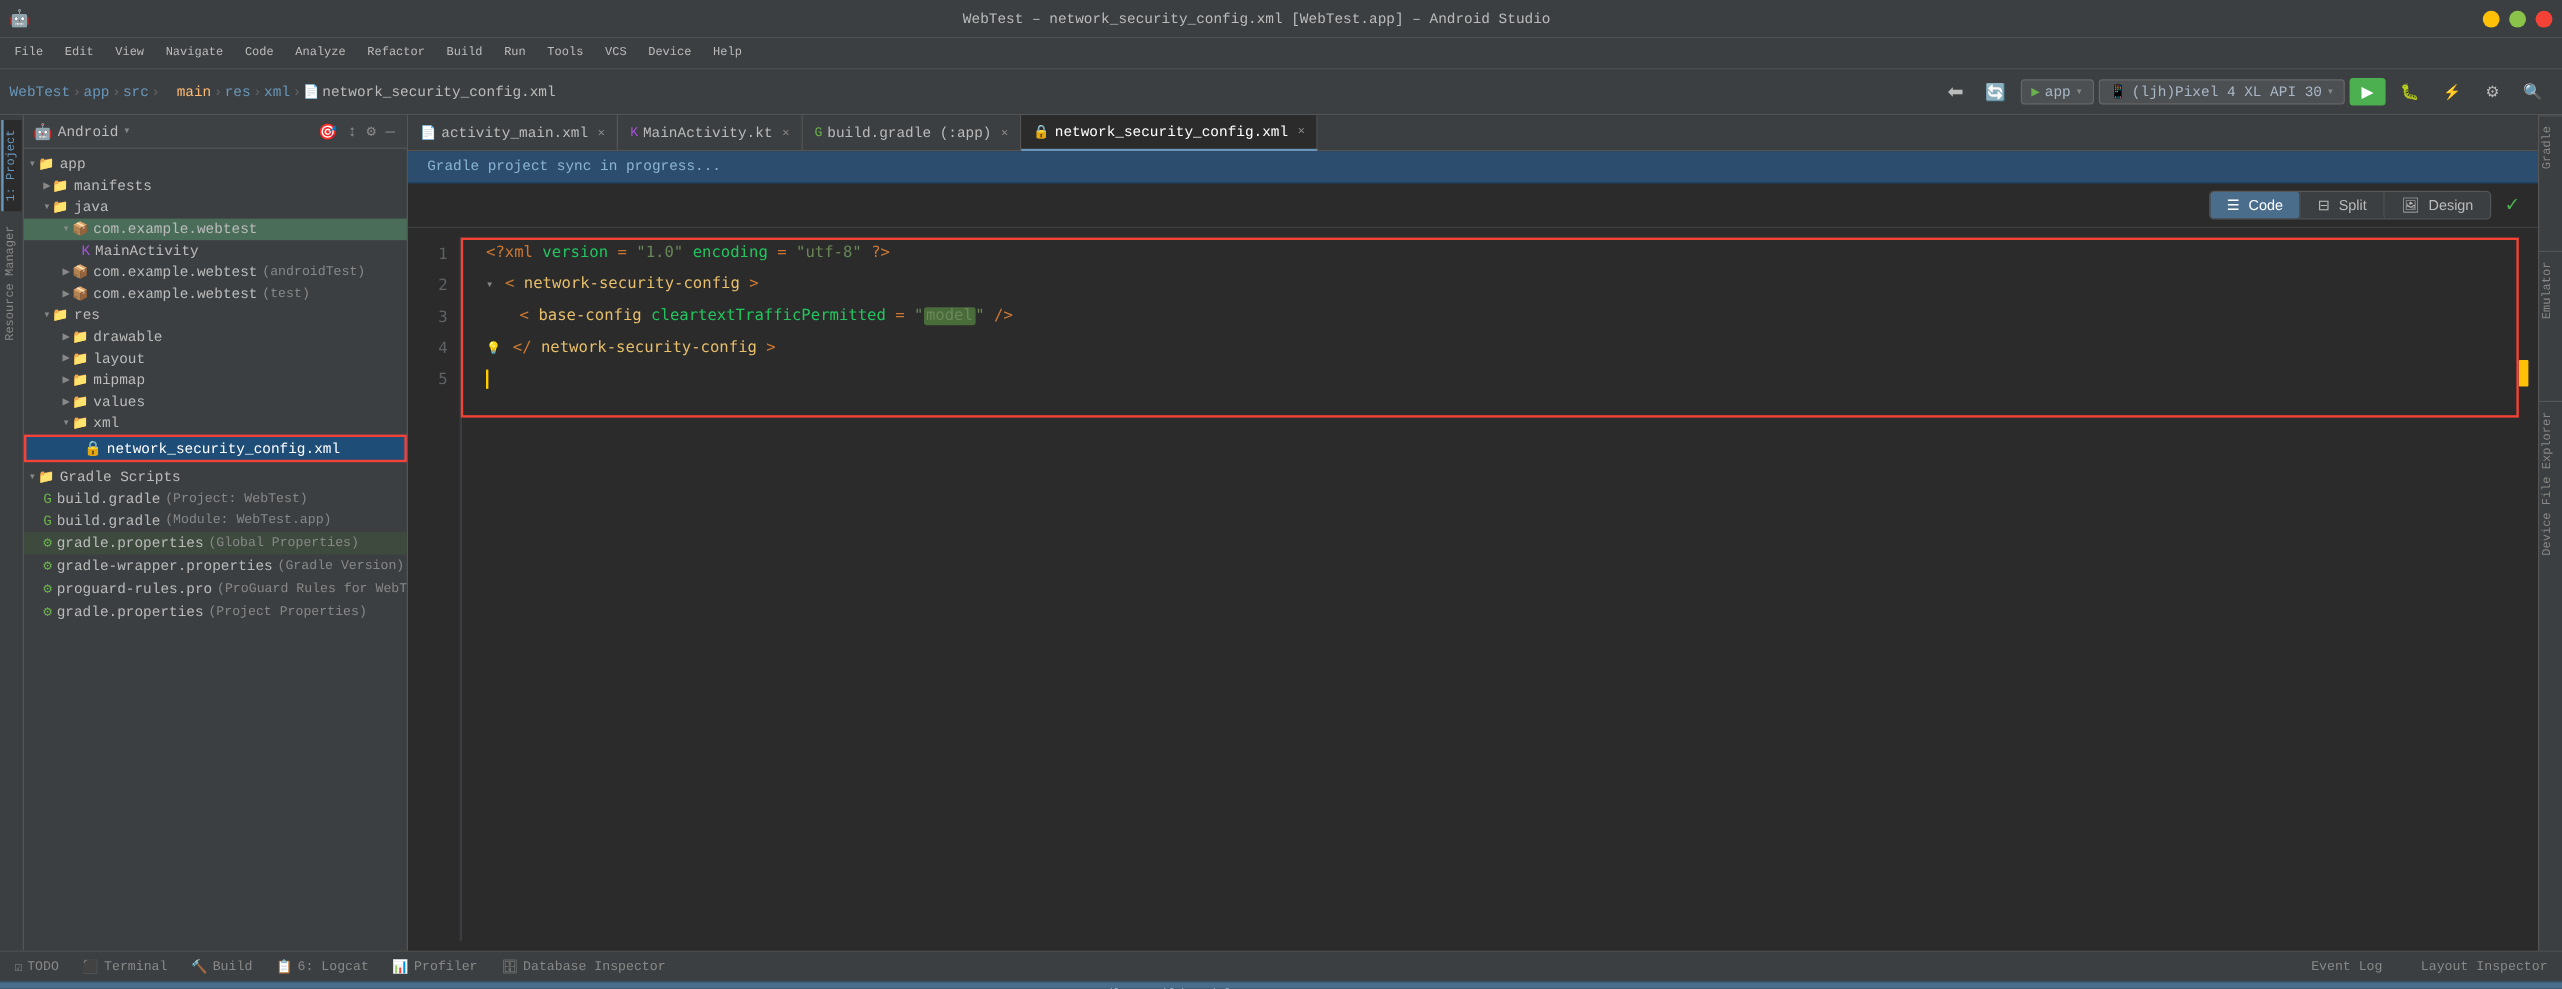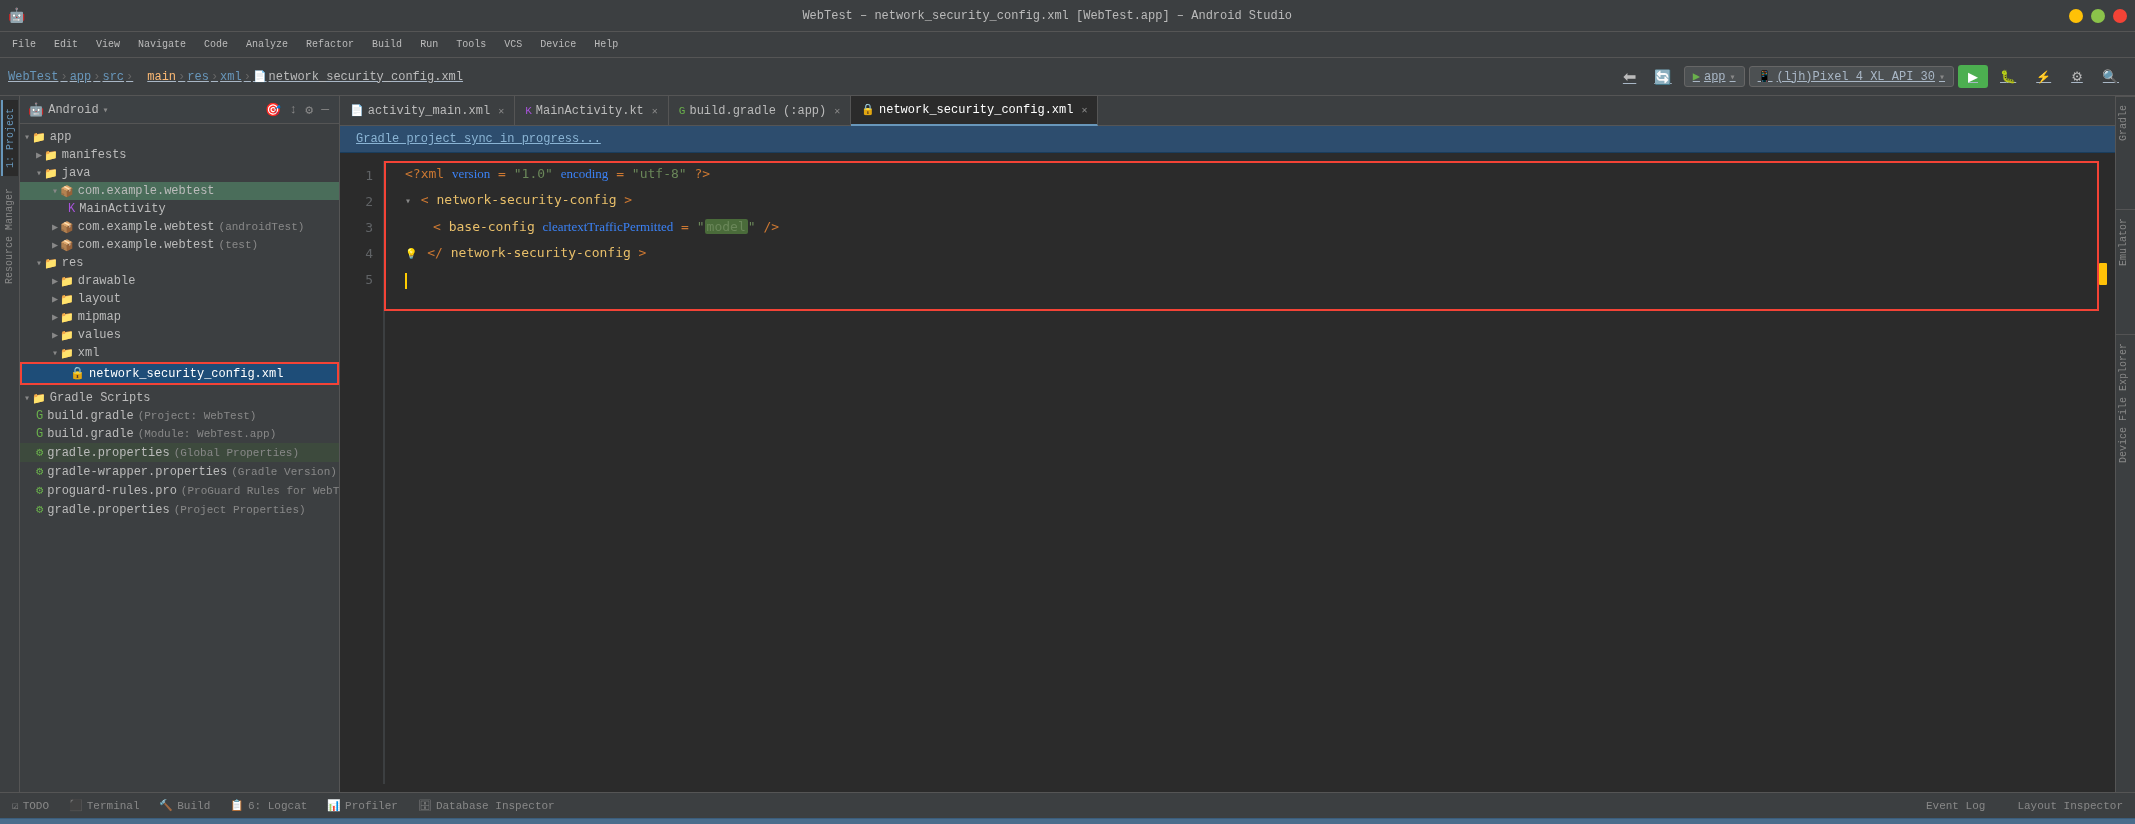--- a/index.html
+++ b/index.html
@@ -173,21 +173,20 @@
       margin-left: 4px;
     }
 
     
     #sync-notice {
       background: #2d4d6e;
       padding: 6px 16px;
       font-size: 12px;
       color: #8ab4d4;
       border-bottom: 1px solid #1a3d5c;
-      text-decoration: underline;
     }
     .view-btn {
       padding: 3px 10px;
       border-radius: 2px;
       cursor: pointer;
       font-size: 12px;
       color: #bbb;
       background: none;
       border: none;
     }
@@ -217,21 +216,21 @@
       flex: 1;
       padding-left: 8px;
       line-height: 24px;
       font-size: 13px;
       border-left: 1px solid #3c3f41;
     }
 
     
     .xml-bracket { color: #cc7832; }
     .xml-tag { color: #e8bf6a; }
-    .xml-attr { color: #3b82f6; font-family: Liberation Serif, serif; }
+    .xml-attr { color: #22c55e; }
     .xml-string { color: #6a8759; }
     .xml-pi { color: #cc7832; }
     .cursor { 
       display: inline-block;
       width: 2px;
       height: 16px;
       background: #ffcc00;
       vertical-align: middle;
       animation: blink 1s infinite;
     }
@@ -330,21 +329,21 @@
   <span class="menu-item">Analyze</span>
   <span class="menu-item">Refactor</span>
   <span class="menu-item">Build</span>
   <span class="menu-item">Run</span>
   <span class="menu-item">Tools</span>
   <span class="menu-item">VCS</span>
   <span class="menu-item">Device</span>
   <span class="menu-item">Help</span>
 </div>
 
-<div id="top-toolbar" style="height:38px; background:#3c3f41; border-bottom:1px solid #555; display:flex; align-items:center; padding:0 8px; gap:6px;text-decoration:underline;">
+<div id="top-toolbar" style="height:38px; background:#3c3f41; border-bottom:1px solid #555; display:flex; align-items:center; padding:0 8px; gap:6px;">
 
   <div style="display:flex; align-items:center; gap:2px; font-size:12px; color:#888; flex:1;">
     <span style="color:#6897bb; cursor:pointer;">WebTest</span>
     <span style="color:#666;">›</span>
     <span style="color:#6897bb; cursor:pointer;">app</span>
     <span style="color:#666;">›</span>
     <span style="color:#6897bb; cursor:pointer;">src</span>
     <span style="color:#666;">›</span>
     <span style="color:#fdba74; cursor:pointer;padding-left:12px;">main</span>
     <span style="color:#666;">›</span>
@@ -555,20 +554,38 @@
         <span style="color:#e8bf6a; font-size:11px;">🔒</span>
         <span>network_security_config.xml</span>
         <span class="tab-close">✕</span>
       </div>
     </div>
 
     <div id="sync-notice">
       <span>Gradle project sync in progress...</span>
     </div>
 
+    <div style="position:relative; background:#2b2b2b; padding:6px 16px; display:flex; justify-content:flex-end; gap:0; border-bottom:1px solid #3c3f41;">
+      <div style="display:flex; background:#3c3f41; border:1px solid #555; border-radius:4px; overflow:hidden;">
+        <button class="view-btn active" style="background:#4a6d8c; color:white; border:none; padding:4px 14px; font-size:12px; cursor:pointer;">
+          <span style="margin-right:4px;">☰</span>
+          <span>Code</span>
+        </button>
+        <button class="view-btn" style="border:none; background:none; color:#bbb; padding:4px 14px; font-size:12px; cursor:pointer; border-left:1px solid #555;">
+          <span style="margin-right:4px;">⊟</span>
+          <span>Split</span>
+        </button>
+        <button class="view-btn" style="border:none; background:none; color:#bbb; padding:4px 14px; font-size:12px; cursor:pointer; border-left:1px solid #555;">
+          <span style="margin-right:4px;">🖼</span>
+          <span>Design</span>
+        </button>
+      </div>
+
+      <span style="color:#4caf50; font-size:18px; margin-left:12px; align-self:center;">✓</span>
+    </div>
 
     <div id="code-editor" style="position:relative; display:flex; padding:8px 0; flex:1; background:#2b2b2b;">
 
       <div style="position:absolute; top:8px; left:44px; right:16px; height:150px; border:2px solid #f44336; pointer-events:none; z-index:10;"></div>
 
       <div id="line-numbers" style="width:44px; text-align:right; padding-right:10px; color:#606366; font-size:13px; line-height:26px; user-select:none; border-right:1px solid #3c3f41; font-family:Consolas,monospace;">
         <div>1</div>
         <div>2</div>
         <div>3</div>
         <div>4</div>

